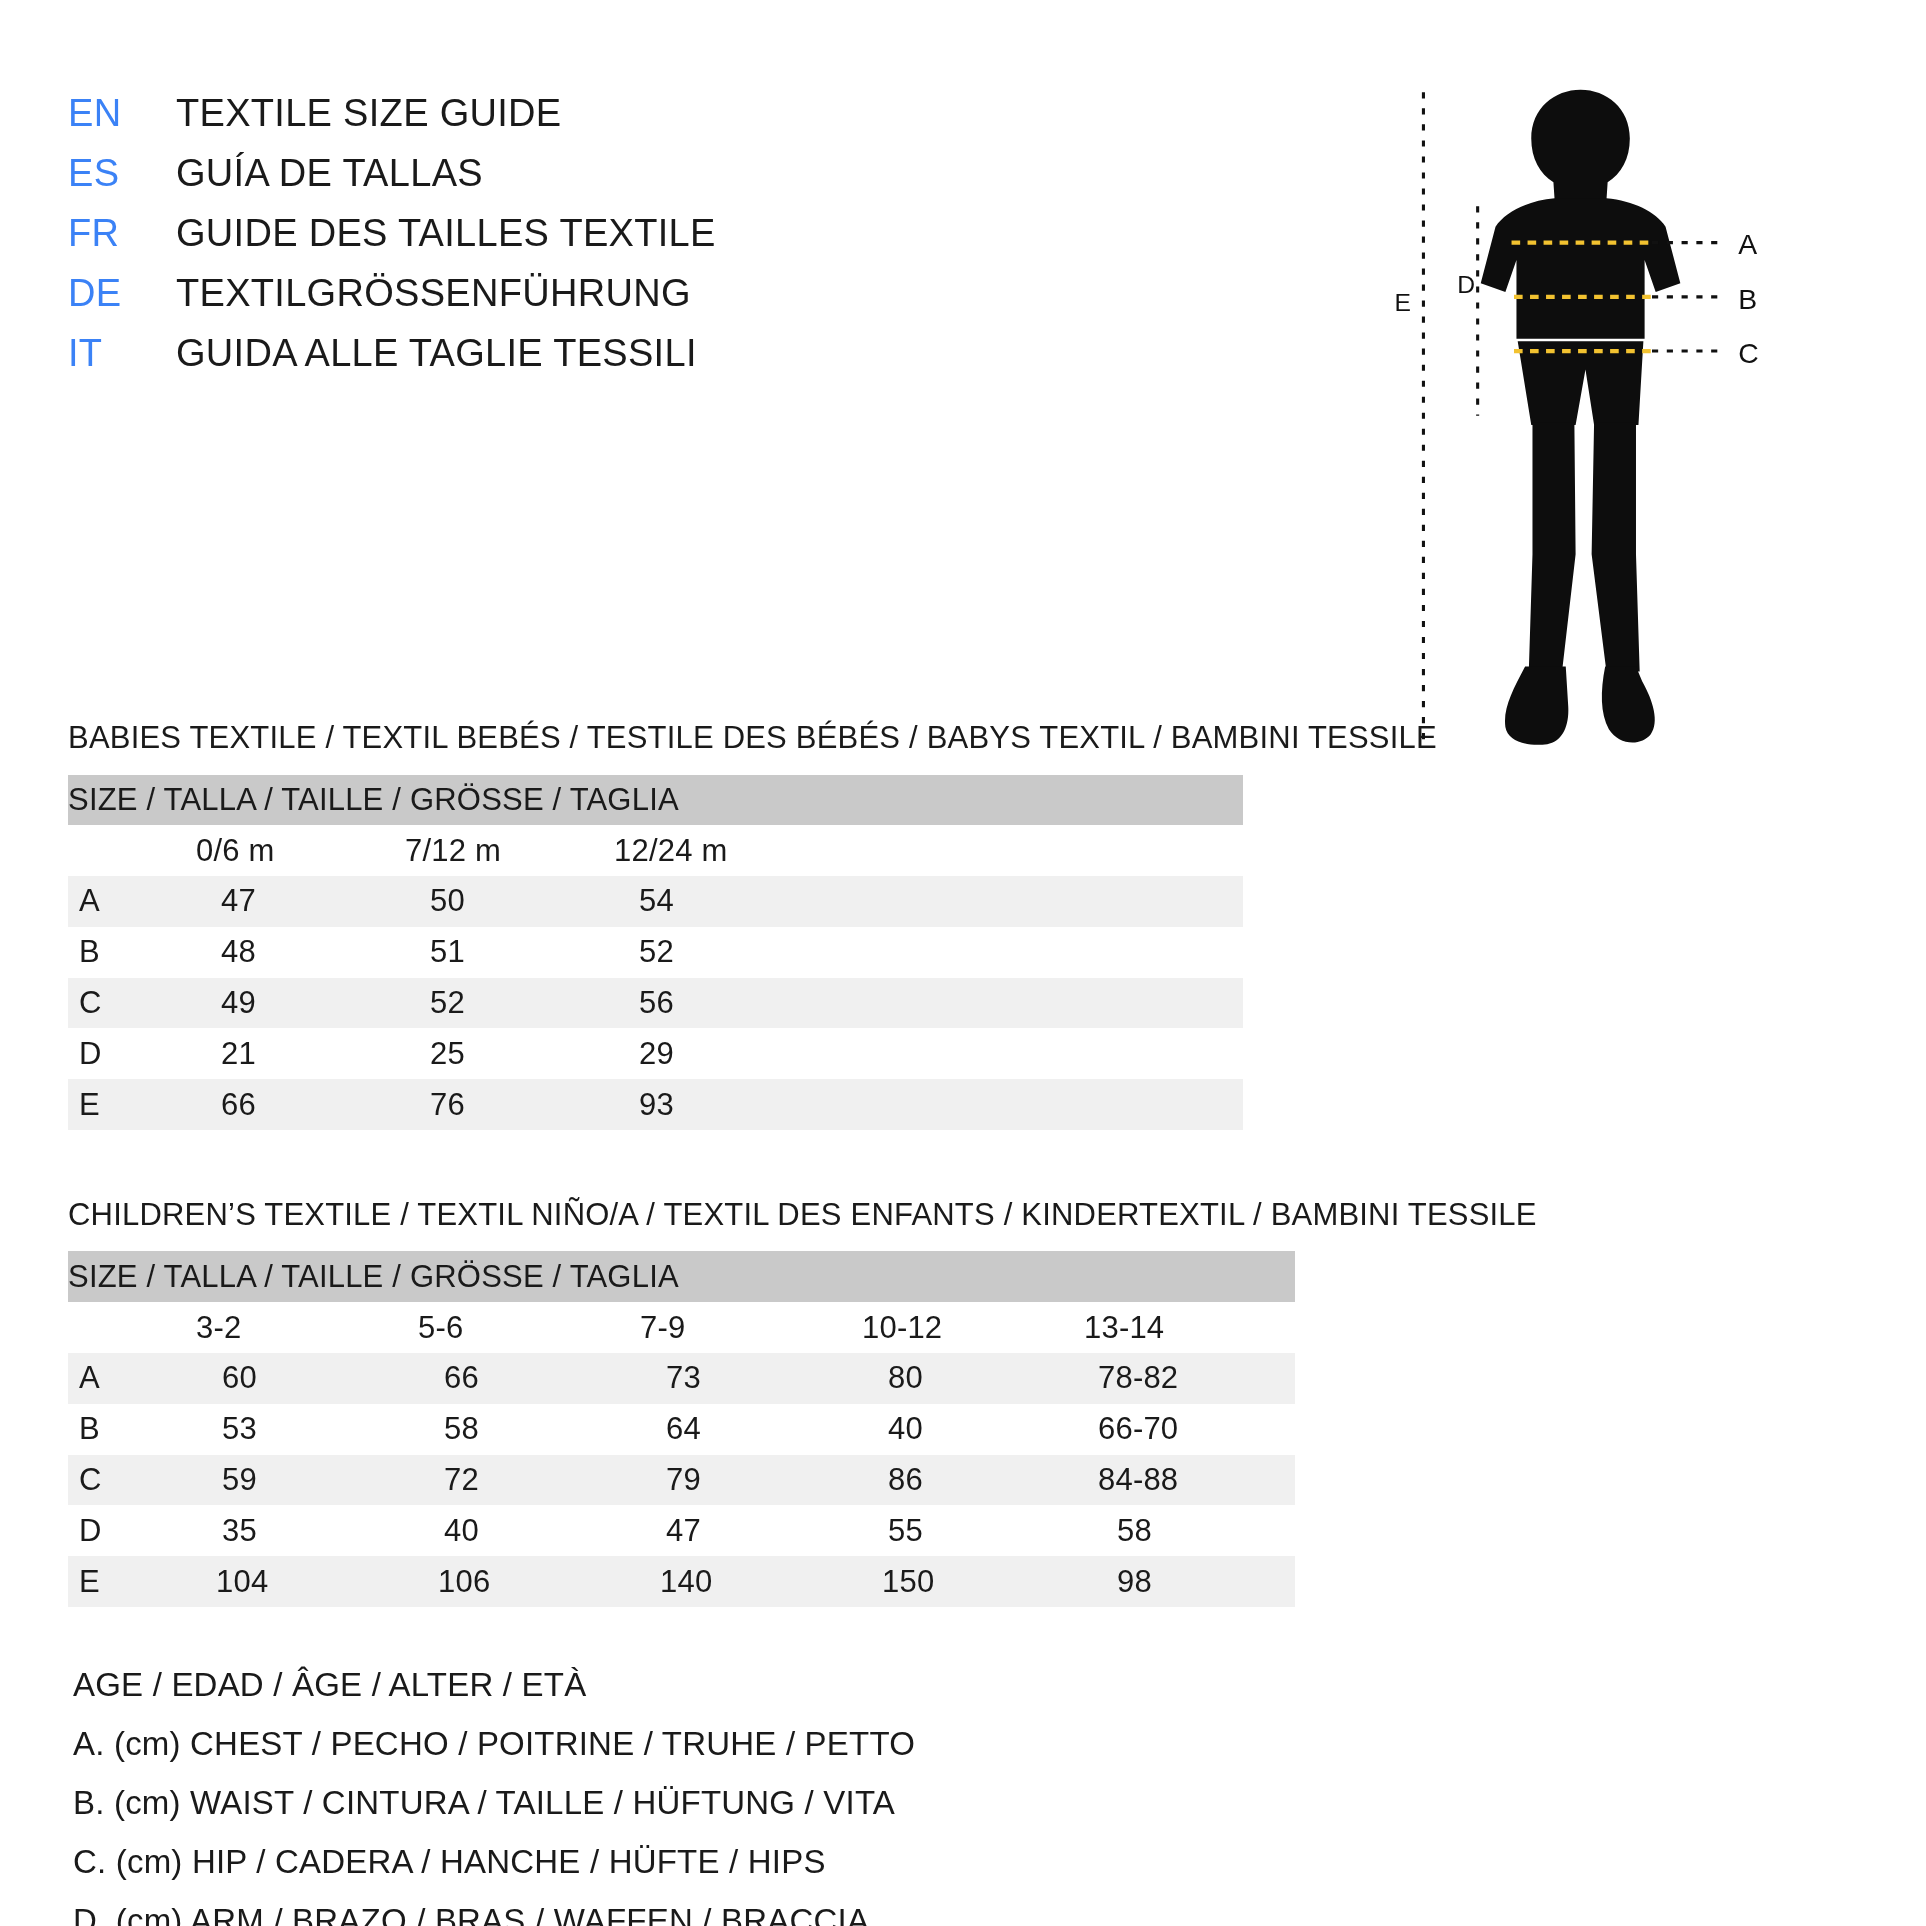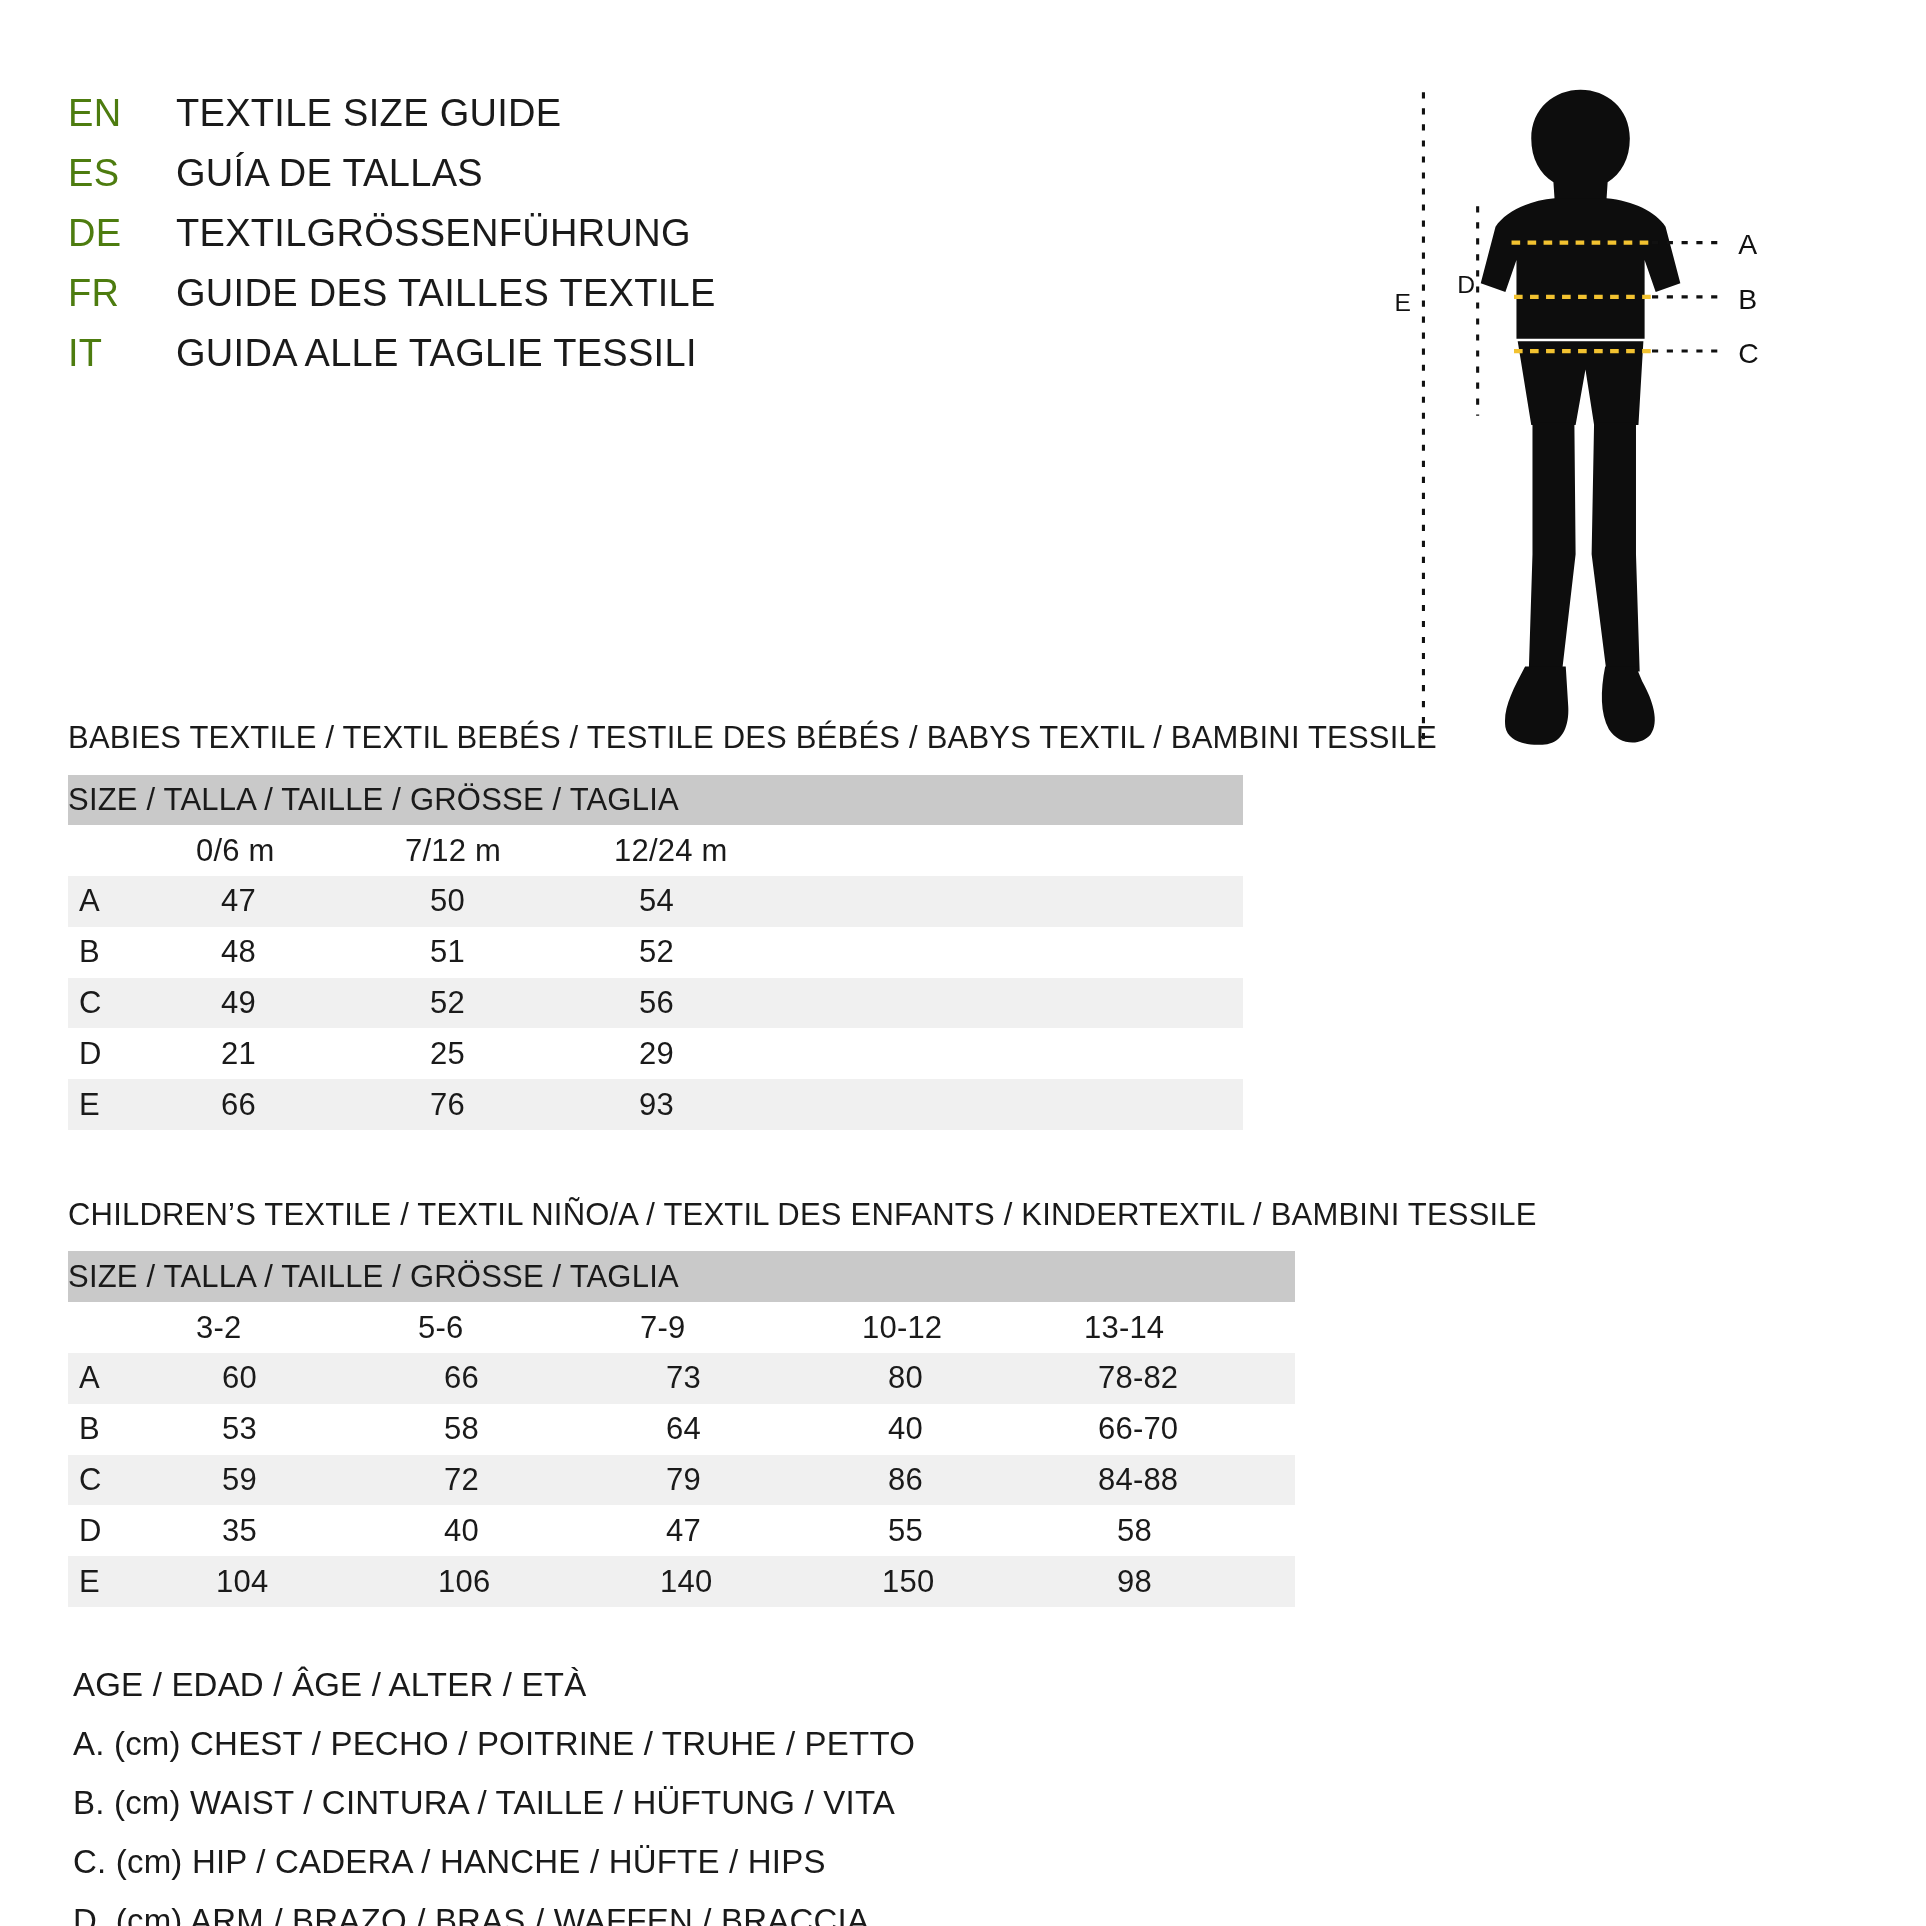--- a/index.html
+++ b/index.html
@@ -31,21 +31,21 @@
   }
   .lang-row {
     display: flex;
     align-items: baseline;
     margin-bottom: 17px;
   }
   .lang-code {
     width: 108px;
     font-size: 38px;
     letter-spacing: 0.3px;
-    color: #4d7c0f;
+    color: #3b82f6;
   }
   .lang-title {
     font-size: 38px;
     letter-spacing: 0.3px;
     color: #1a1a1a;
   }
 
   
   .figure-area {
     position: absolute;
@@ -114,26 +114,26 @@
   <ul class="lang-list">
     <li class="lang-row">
       <span class="lang-code">EN</span>
       <span class="lang-title">TEXTILE SIZE GUIDE</span>
     </li>
     <li class="lang-row">
       <span class="lang-code">ES</span>
       <span class="lang-title">GUÍA DE TALLAS</span>
     </li>
     <li class="lang-row">
+      <span class="lang-code">FR</span>
+      <span class="lang-title">GUIDE DES TAILLES TEXTILE</span>
+    </li>
+    <li class="lang-row">
       <span class="lang-code">DE</span>
       <span class="lang-title">TEXTILGRÖSSENFÜHRUNG</span>
-    </li>
-    <li class="lang-row">
-      <span class="lang-code">FR</span>
-      <span class="lang-title">GUIDE DES TAILLES TEXTILE</span>
     </li>
     <li class="lang-row">
       <span class="lang-code">IT</span>
       <span class="lang-title">GUIDA ALLE TAGLIE TESSILI</span>
     </li>
   </ul>
 
   <div class="figure-area">
     <svg class="fig-svg" width="481" height="690" viewBox="0 0 780 1120" xmlns="http://www.w3.org/2000/svg">
 

